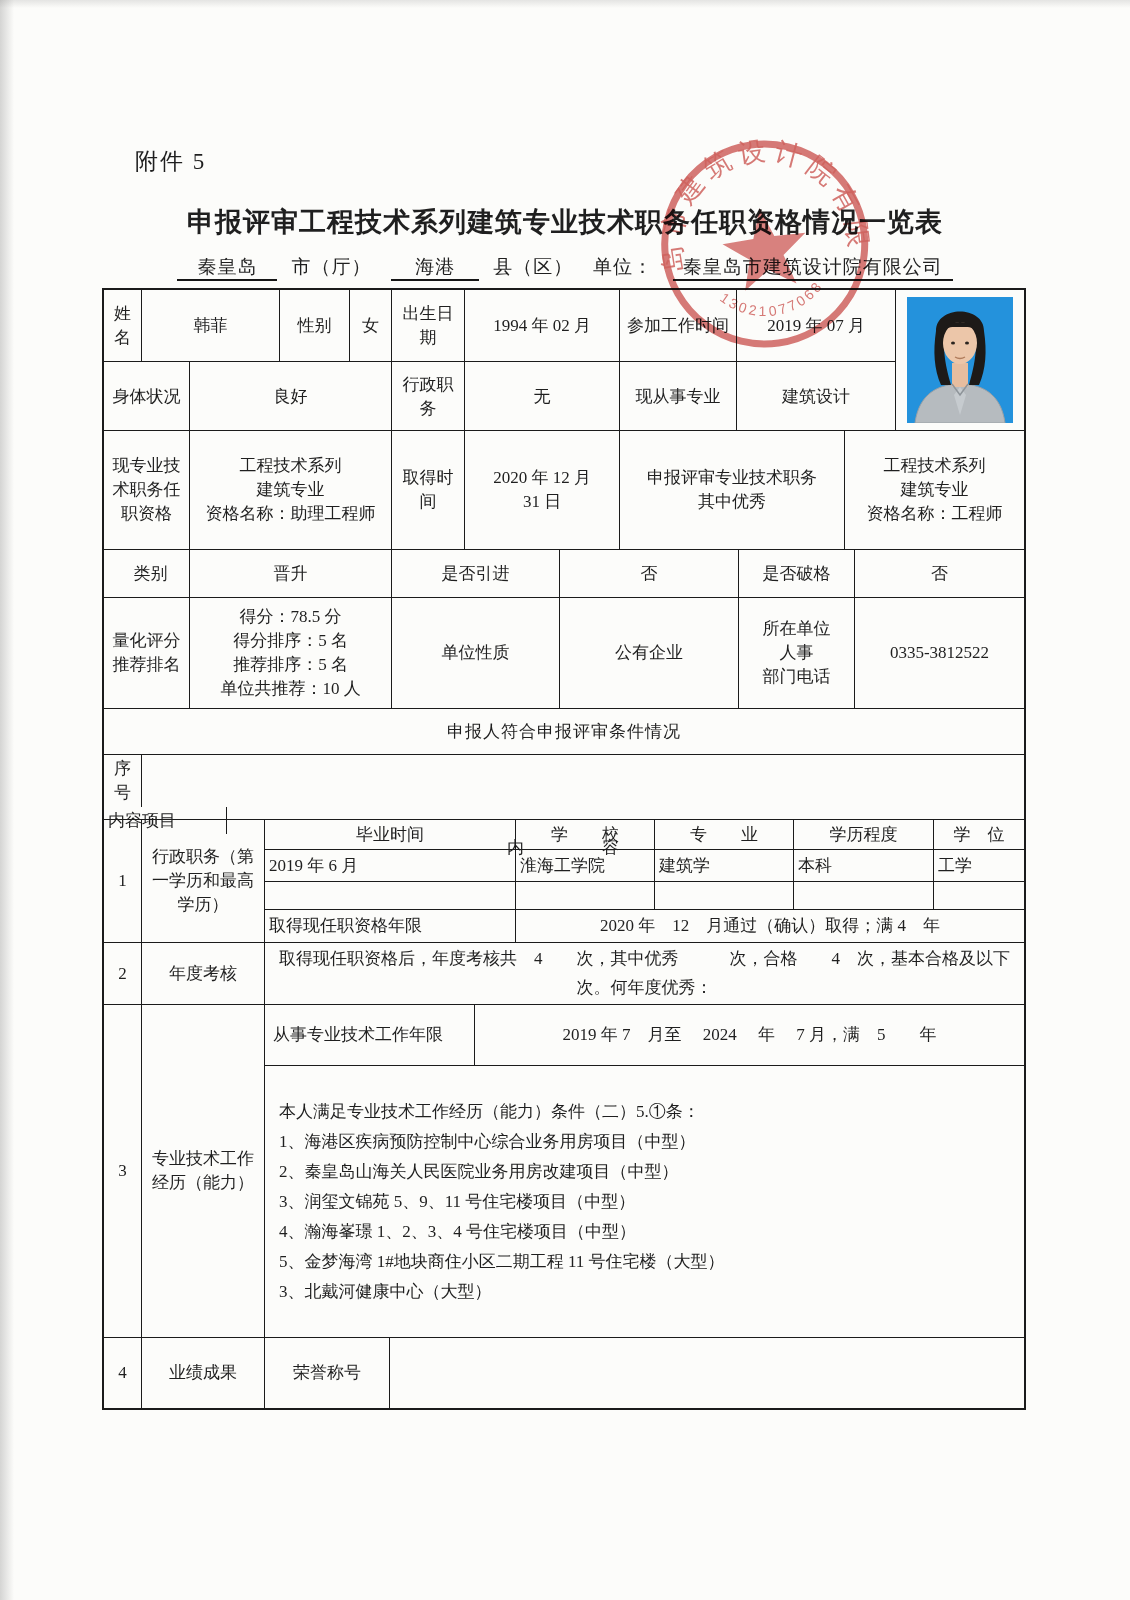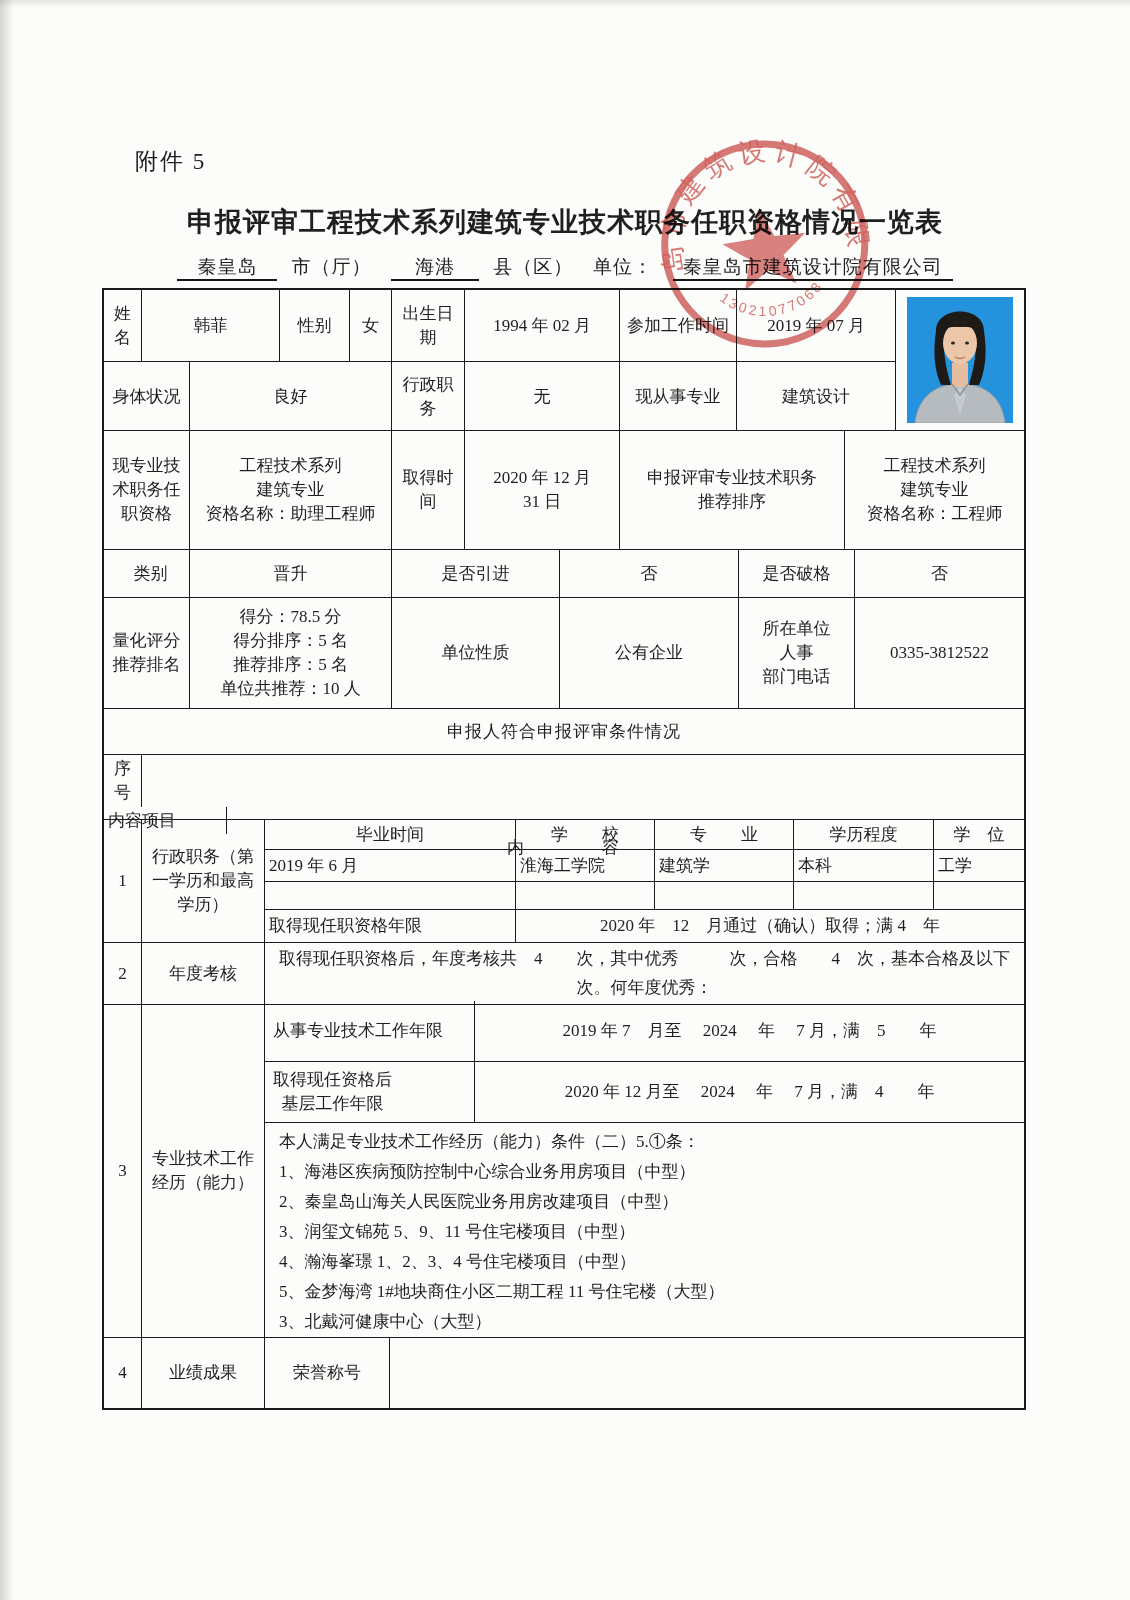--- a/index.html
+++ b/index.html
@@ -104,21 +104,21 @@
 
     <div class="row" style="height:118px;">
       <div class="c" style="width:86px;">现专业技术职务任职资格</div>
       <div class="c pre" style="width:202px;">工程技术系列
 建筑专业
 资格名称：助理工程师</div>
       <div class="c" style="width:73px;">取得时间</div>
       <div class="c pre" style="width:155px;">2020 年 12 月
 31 日</div>
       <div class="c pre" style="width:225px;">申报评审专业技术职务
-推荐排序</div>
+其中优秀</div>
       <div class="c last pre">工程技术系列
 建筑专业
 资格名称：工程师</div>
     </div>
 
     <div class="row" style="height:47px;">
       <div class="c" style="width:86px;padding-left:12px;">类别</div>
       <div class="c" style="width:202px;">晋升</div>
       <div class="c" style="width:168px;">是否引进</div>
       <div class="c" style="width:179px;">否</div>
@@ -188,25 +188,20 @@
       <div class="c last left" style="padding:2px 12px;line-height:1.7;">取得现任职资格后，年度考核共　4　　次，其中优秀　　　次，合格　　4　次，基本合格及以下　　　次。何年度优秀：</div>
     </div>
 
     <div class="row" style="height:332px;">
       <div class="c" style="width:38px;">3</div>
       <div class="c" style="width:123px;padding:2px 10px;">专业技术工作经历（能力）</div>
       <div class="c last col" style="padding:0;align-items:stretch;">
         <div class="row" style="height:60px;">
           <div class="c left" style="width:210px;padding:2px 8px;">从事专业技术工作年限</div>
           <div class="c last">2019 年 7　月至　 2024 　年　 7 月，满　5　　年</div>
-        </div>
-        <div class="row" style="height:60px;">
-          <div class="c left pre" style="width:210px;padding:2px 8px;">取得现任资格后
-基层工作年限</div>
-          <div class="c last">2020 年 12 月至　 2024 　年　 7 月，满　4　　年</div>
         </div>
         <div class="row lastrow" style="flex:1;">
           <div class="c last col left" style="justify-content:center;align-items:flex-start;padding:4px 14px;line-height:30px;">
             <div>本人满足专业技术工作经历（能力）条件（二）5.①条：</div>
             <div>1、海港区疾病预防控制中心综合业务用房项目（中型）</div>
             <div>2、秦皇岛山海关人民医院业务用房改建项目（中型）</div>
             <div>3、润玺文锦苑 5、9、11 号住宅楼项目（中型）</div>
             <div>4、瀚海峯璟 1、2、3、4 号住宅楼项目（中型）</div>
             <div>5、金梦海湾 1#地块商住小区二期工程 11 号住宅楼（大型）</div>
             <div>3、北戴河健康中心（大型）</div>

